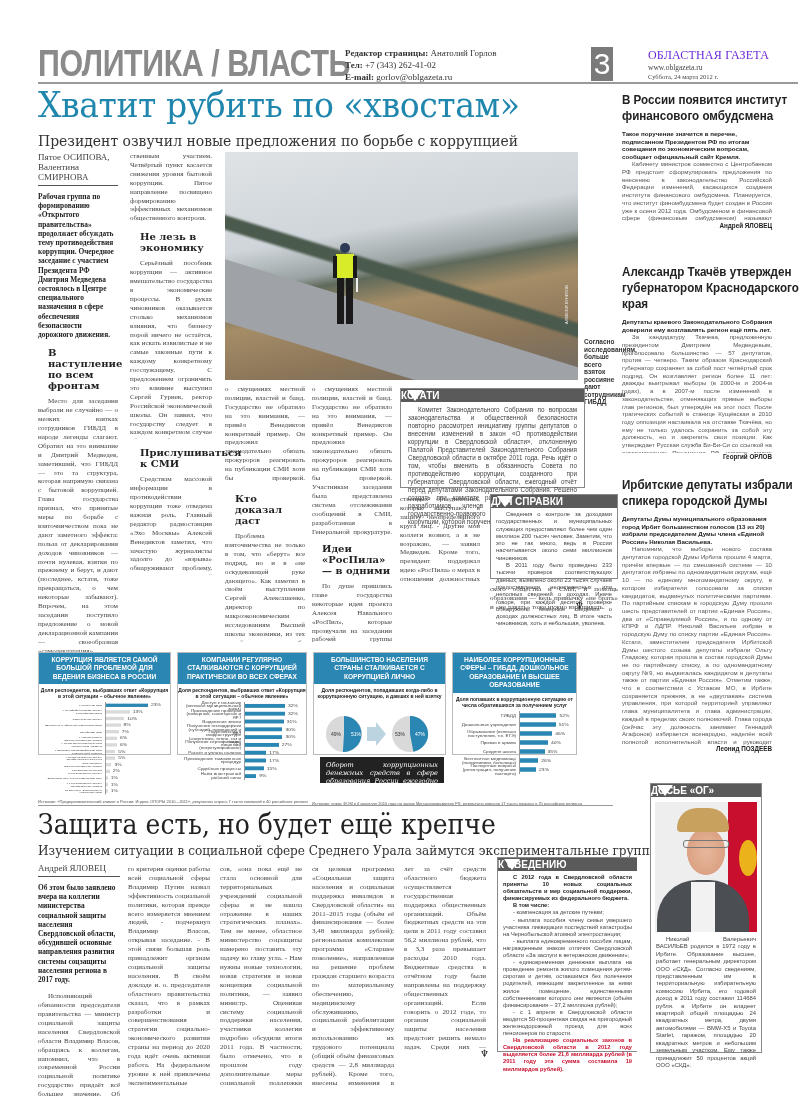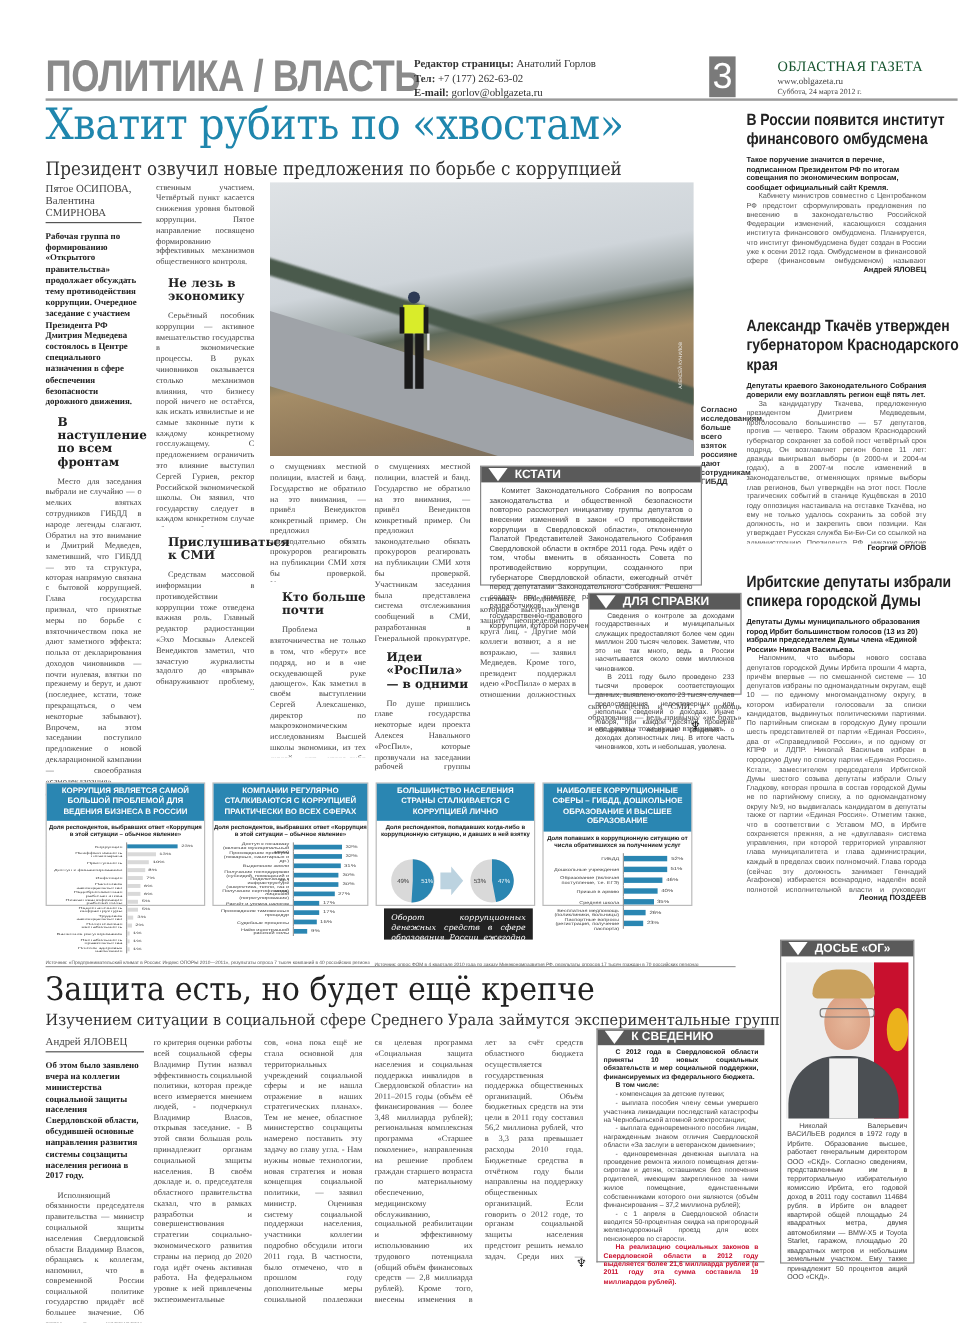--- a/index.html
+++ b/index.html
@@ -3,37 +3,37 @@
 <meta charset="utf-8">
 <style>
 *{box-sizing:border-box;margin:0;padding:0}
 html,body{width:800px;height:1108px;background:#fff;overflow:hidden}
 body{position:relative;font-family:"DejaVu Serif",serif;color:#333}
 .abs{position:absolute}
 .rubric{left:38px;top:44px;font-family:"Liberation Sans",sans-serif;font-weight:bold;font-size:37px;color:#8a8a8a;letter-spacing:-0.5px;transform:scaleX(0.82);transform-origin:left top;white-space:nowrap;line-height:40px}
 .editor{left:345px;top:47px;font-family:"Liberation Serif",serif;font-size:9px;line-height:12px;color:#333}
 .editor b{font-weight:bold}
 .pagenum{left:591px;top:47px;width:22px;height:34px;background:#7a7a7a;color:#fff;font-family:"Liberation Sans",sans-serif;font-size:30px;line-height:34px;text-align:center}
-.paper-name{left:648px;top:48px;font-family:"Liberation Serif",serif;font-size:12px;color:#14532d;letter-spacing:0.2px}
+.paper-name{left:648px;top:48px;font-family:"Liberation Serif",serif;font-size:12px;color:#6d28d9;letter-spacing:0.2px}
 .paper-url{left:648px;top:63px;font-family:"Liberation Serif",serif;font-size:7.5px;color:#444}
 .paper-date{left:648px;top:73px;font-family:"Liberation Serif",serif;font-size:6.5px;color:#444}
 .hrule{height:2px;background:#9a9a9a}
 .headline{left:38px;top:83px;font-family:"DejaVu Serif",serif;font-size:36px;color:#1f86ad;letter-spacing:-0.5px;transform:scaleX(0.92);transform-origin:left top;white-space:nowrap;line-height:44px}
 .subhead{left:38px;top:132px;font-family:"DejaVu Serif",serif;font-size:15.5px;color:#333;transform:scaleX(0.9);transform-origin:left top;white-space:nowrap}
 .byline{font-family:"Liberation Serif",serif;font-size:9px;line-height:10px;color:#444;border-bottom:1.5px solid #555;padding-bottom:3px}
 .col{font-family:Liberation Serif, serif;font-size:7px;line-height:8.9px;color:#444;text-align:justify;overflow:hidden}
 .col p{text-indent:10px}
 .lead{font-family:"Liberation Serif",serif;font-weight:bold;font-size:7.4px;line-height:9.2px;color:#222}
 .subtitle{font-family:"DejaVu Serif",serif;font-weight:bold;font-size:10px;line-height:11px;color:#222;padding-left:10px;margin:8px 0 6px}
 .photo{background:linear-gradient(170deg,#dfe3e6 0%,#cfd5da 35%,#9aa3a3 48%,#5f6a5b 52%,#a58d67 62%,#8c7659 80%,#6e6a63 100%);overflow:hidden}
 .photo .road{position:absolute;left:-40px;top:95px;width:520px;height:60px;background:#9fa3a8;transform:rotate(17deg);transform-origin:left top}
 .photo .forest{position:absolute;left:-10px;top:60px;width:420px;height:14px;background:#4a5a4c;transform:rotate(17deg);transform-origin:left top;filter:blur(1px)}
 .photo .officer{position:absolute;left:105px;top:90px;width:30px;height:90px}
 .caption-side{font-family:"Liberation Sans",sans-serif;font-weight:bold;font-size:6.5px;line-height:7.5px;color:#333}
-.boxhdr{height:13px;background:#5a5a5a;color:#fff;font-family:"Liberation Sans",sans-serif;font-weight:bold;font-size:10px;line-height:13px;padding-left:28px;position:relative}
+.boxhdr{height:13px;background:#5a5a5a;color:#fff;font-family:"Liberation Sans",sans-serif;font-weight:bold;font-size:10px;line-height:13px;position:relative}
 .boxhdr::before{content:"";position:absolute;left:6px;top:1px;border-left:8px solid transparent;border-right:8px solid transparent;border-top:11px solid #fff}
 .infobox{border:1px solid #888;background:#fff}
 .infobox .txt{font-family:"Liberation Sans",sans-serif;font-size:6.3px;line-height:8px;color:#444;padding:4px 7px;text-align:justify}
 .side-h{font-family:"Liberation Sans",sans-serif;font-weight:bold;font-size:13.5px;line-height:16px;color:#222;transform:scaleX(0.86);transform-origin:left top;width:210px}
 .side-lead{font-family:"Liberation Sans",sans-serif;font-weight:bold;font-size:6.2px;line-height:7.6px;color:#222}
 .side-txt{font-family:"Liberation Sans",sans-serif;font-size:6.1px;line-height:7.7px;color:#555;text-align:justify;overflow:hidden}
 .side-txt p{text-indent:10px}
 .sign{font-family:"Liberation Sans",sans-serif;font-weight:bold;font-size:6.3px;text-align:right;color:#222}
 .chart{border:1px solid #bbb;background:#fff}
 .chart .ch{background:#2a86b2;color:#fff;font-family:"Liberation Sans",sans-serif;font-weight:bold;font-size:6.6px;line-height:8.4px;text-align:center;padding:3px 2px}
@@ -55,21 +55,21 @@
 .portrait .glasses{position:absolute;left:46px;top:42px;width:46px;height:8px;border:1px solid #777;border-radius:3px}
 .portrait .emblem{position:absolute;left:112px;top:38px;width:18px;height:36px;border-radius:50%;background:#f0c419;opacity:.9}
 .ornament{font-size:10px;color:#222}
 </style>
 </head>
 <body>
 
 <div class="abs rubric">ПОЛИТИКА / ВЛАСТЬ</div>
 <div class="abs editor">
   <div><b>Редактор страницы:</b> <span>Анатолий Горлов</span></div>
-  <div><b>Тел:</b> <span>+7 (177) 262-63-02</span></div>
+  <div><b>Тел:</b> <span>+7 (343) 262-41-02</span></div>
   <div><b>E-mail:</b> <span>gorlov@oblgazeta.ru</span></div>
 </div>
 <div class="abs pagenum">3</div>
 <div class="abs paper-name">ОБЛАСТНАЯ ГАЗЕТА</div>
 <div class="abs paper-url">www.oblgazeta.ru</div>
 <div class="abs paper-date">Суббота, 24 марта 2012 г.</div>
 <div class="abs hrule" style="left:38px;top:82px;width:760px"></div>
 
 <div class="abs headline">Хватит рубить по «хвостам»</div>
 <div class="abs subhead">Президент озвучил новые предложения по борьбе с коррупцией</div>
@@ -109,21 +109,21 @@
     <rect x="7" y="36" width="7" height="46" fill="#1a1a1a"></rect>
     <rect x="16" y="36" width="7" height="46" fill="#1a1a1a"></rect>
     <rect x="26" y="36" width="2" height="14" fill="#eee"></rect>
   </svg>
   <div class="abs" style="right:-8px;top:150px;transform:rotate(-90deg);font-family:'Liberation Sans',sans-serif;font-size:4px;color:#eee">АЛЕКСЕЙ КУНИЛОВ</div>
 </div>
 <div class="abs caption-side" style="left:584px;top:338px;width:40px">Согласно исследованиям, больше всего взяток россияне дают сотрудникам ГИБДД</div>
 
 <div class="abs" style="left:225px;top:385px;width:80px">
   <div class="col" style="height:100px">о смущениях местной полиции, властей и банд. Государство не обратило на это внимания, — привёл Венедиктов конкретный пример. Он предложил законодательно обязать прокуроров реагировать на публикации СМИ хотя бы проверкой. Участникам заседания была представлена система отслеживания сообщений в СМИ, разработанная в Генеральной прокуратуре. Помимо обнаружения медиаимпульса, СМИ-мониторинг предлагает еще одну функцию — активное информирование о выявленных нарушениях и коррупционных фактах.</div>
-  <div class="subtitle">Кто больше почти</div>
+  <div class="subtitle">Кто доказал даст</div>
   <div class="col" style="height:110px">
       <p>Проблема взяточничества не только в том, что «берут» все подряд, но и в «не оскудевающей руке дающего». Как заметил в своём выступлении Сергей Алексашенко, директор по макроэкономическим исследованиям Высшей школы экономики, из тех людей, кто когда-либо давал взятку, почти каждый третий сделал это по собственной инициативе.</p>
     </div>
 </div>
 
 <div class="abs" style="left:312px;top:385px;width:80px">
   <div class="col" style="height:150px">о смущениях местной полиции, властей и банд. Государство не обратило на это внимания, — привёл Венедиктов конкретный пример. Он предложил законодательно обязать прокуроров реагировать на публикации СМИ хотя бы проверкой. Участникам заседания была представлена система отслеживания сообщений в СМИ, разработанная в Генеральной прокуратуре. Помимо обнаружения медиаимпульса, СМИ-мониторинг предлагает еще одну функцию — активное информирование о выявленных нарушениях и коррупционных фактах.</div>
   <div class="subtitle">Идеи «РосПила» — в одними</div>
   <div class="col" style="height:60px">
       <p>По душе пришлись главе государства некоторые идеи проекта Алексея Навального «РосПил», которые прозвучали на заседании рабочей группы «Открытого правительства». Речь об обще-</p>

